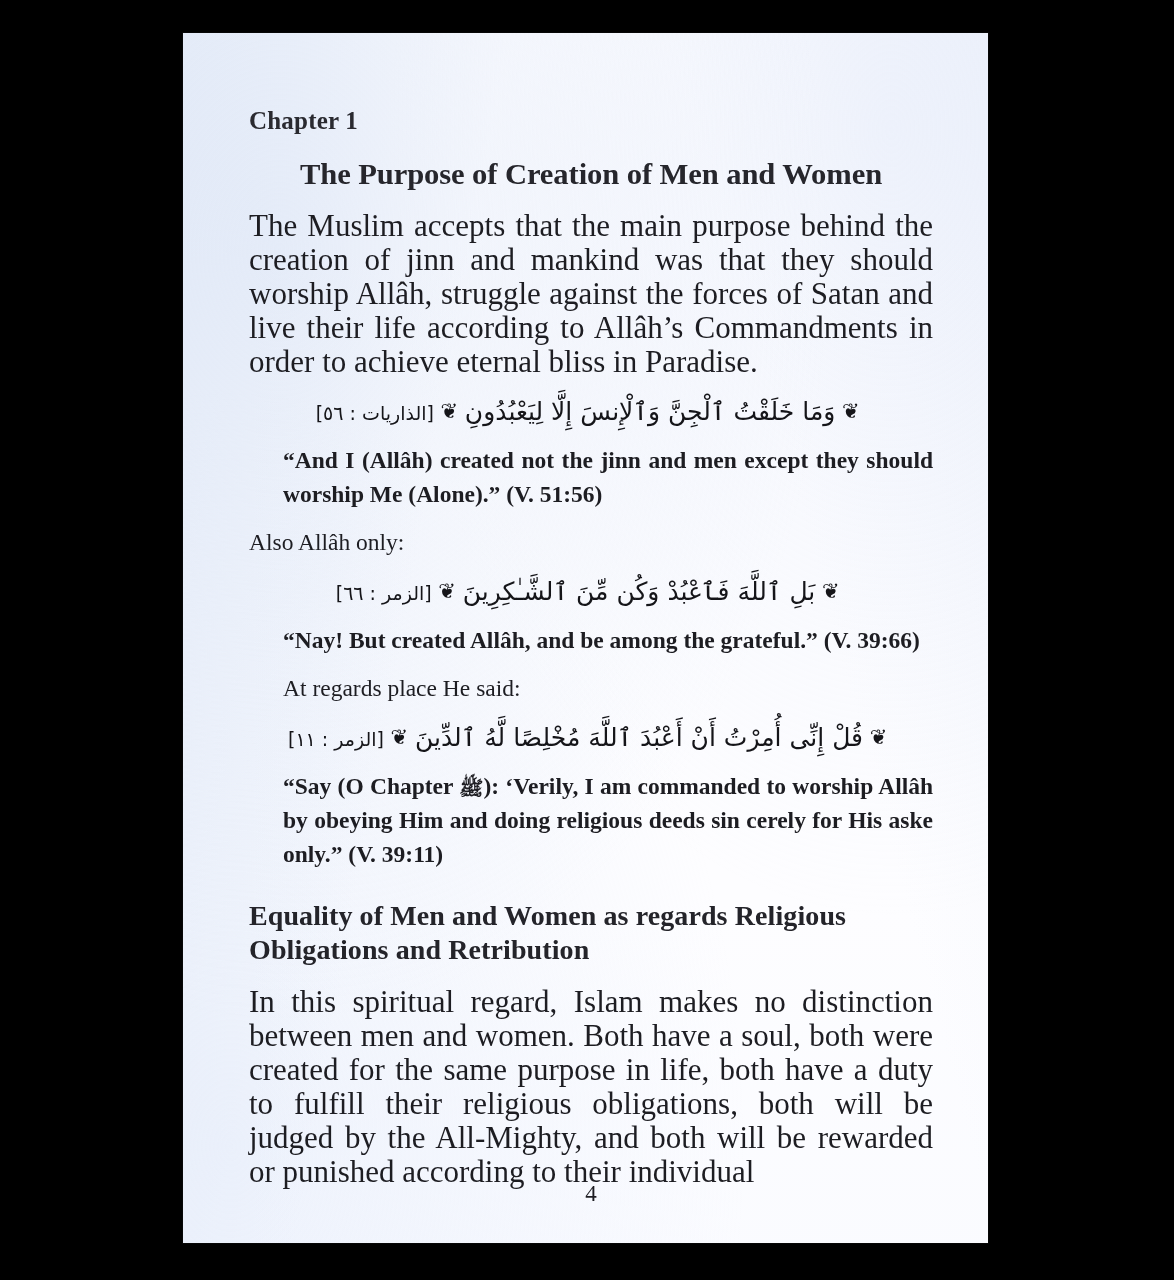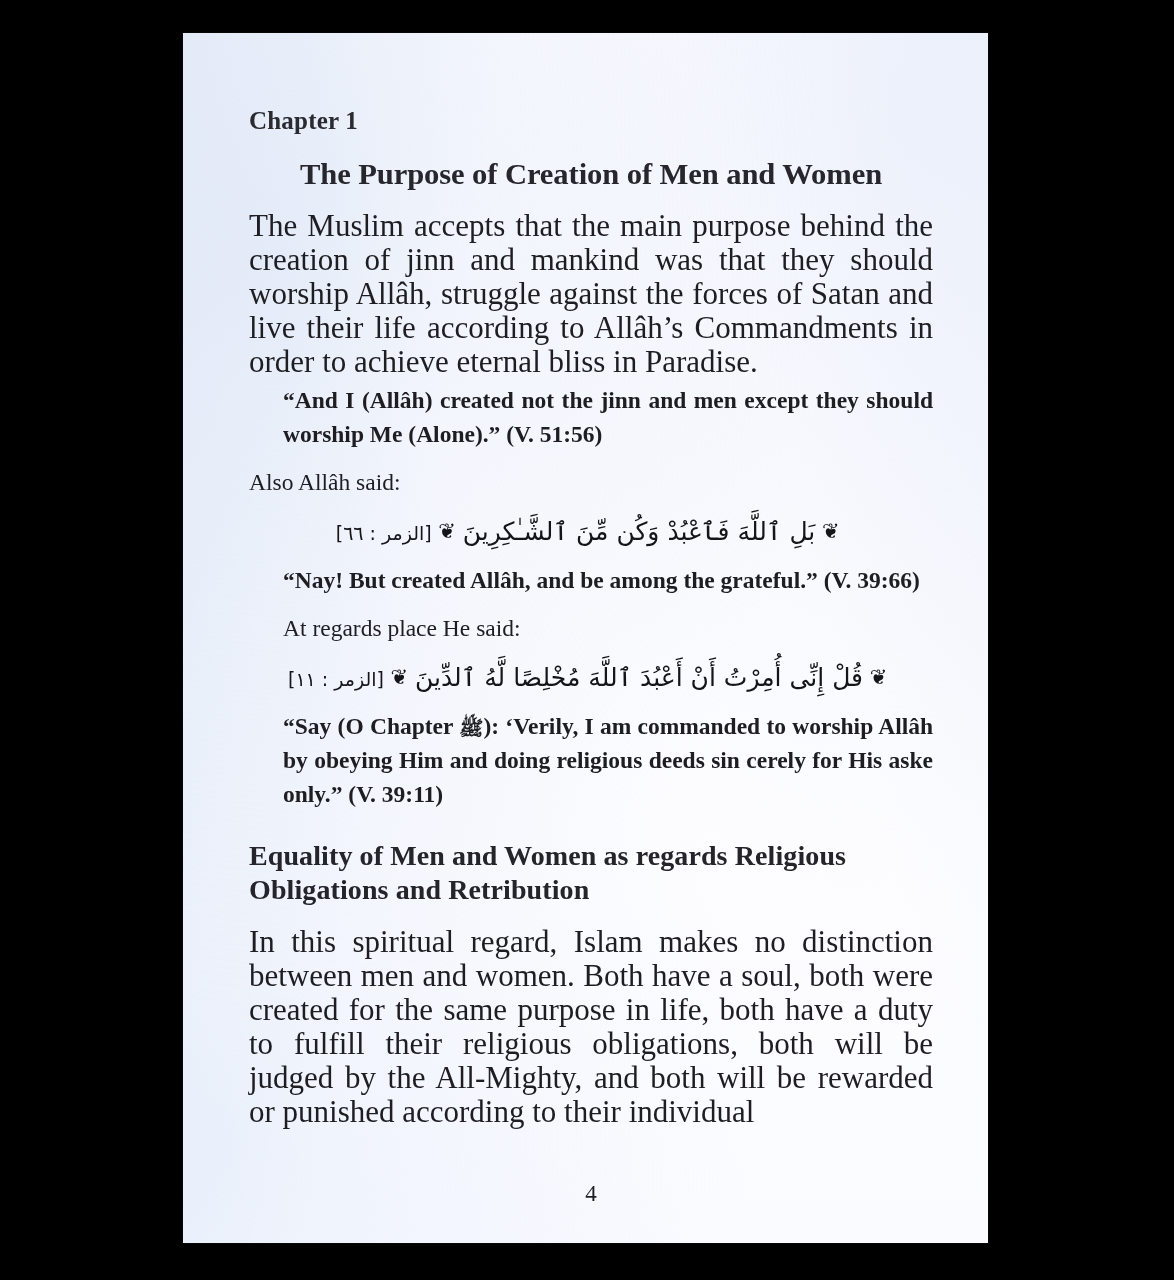--- a/index.html
+++ b/index.html
@@ -179,24 +179,27 @@
   <div class="content">
 
     <div class="chapter-label">Chapter 1</div>
 
     <h1 class="chapter-title">The Purpose of Creation of Men and Women</h1>
 
     <div class="flow">
 
       <p class="body">The Muslim accepts that the main purpose behind the creation of jinn and mankind was that they should worship Allâh, struggle against the forces of Satan and live their life according to Allâh’s Commandments in order to achieve eternal bliss in Paradise.</p>
 
+      <div class="verse-line">
+        <span class="ornament">&nbsp;❦&nbsp;</span><span>وَمَا خَلَقْتُ ٱلْجِنَّ وَٱلْإِنسَ إِلَّا لِيَعْبُدُونِ</span><span class="ornament">&nbsp;❦&nbsp;</span><span class="verse-ref">[الذاريات : ٥٦]</span>
+      </div>
 
       <p class="translation">“And  I (Allâh) created not the jinn and men except they should worship Me (Alone).” (V. 51:56)</p>
 
-      <p class="lead-in">Also Allâh said:</p>
+      <p class="lead-in">Also Allâh only:</p>
 
       <div class="verse-line">
         <span class="ornament">&nbsp;❦&nbsp;</span><span>بَلِ ٱللَّهَ فَٱعْبُدْ وَكُن مِّنَ ٱلشَّـٰكِرِينَ</span><span class="ornament">&nbsp;❦&nbsp;</span><span class="verse-ref">[الزمر : ٦٦]</span>
       </div>
 
       <p class="translation">“Nay! But created Allâh, and be among the grateful.” (V. 39:66)</p>
 
       <p class="lead-in indent">At regards place He said:</p>
 
       <div class="verse-line">

